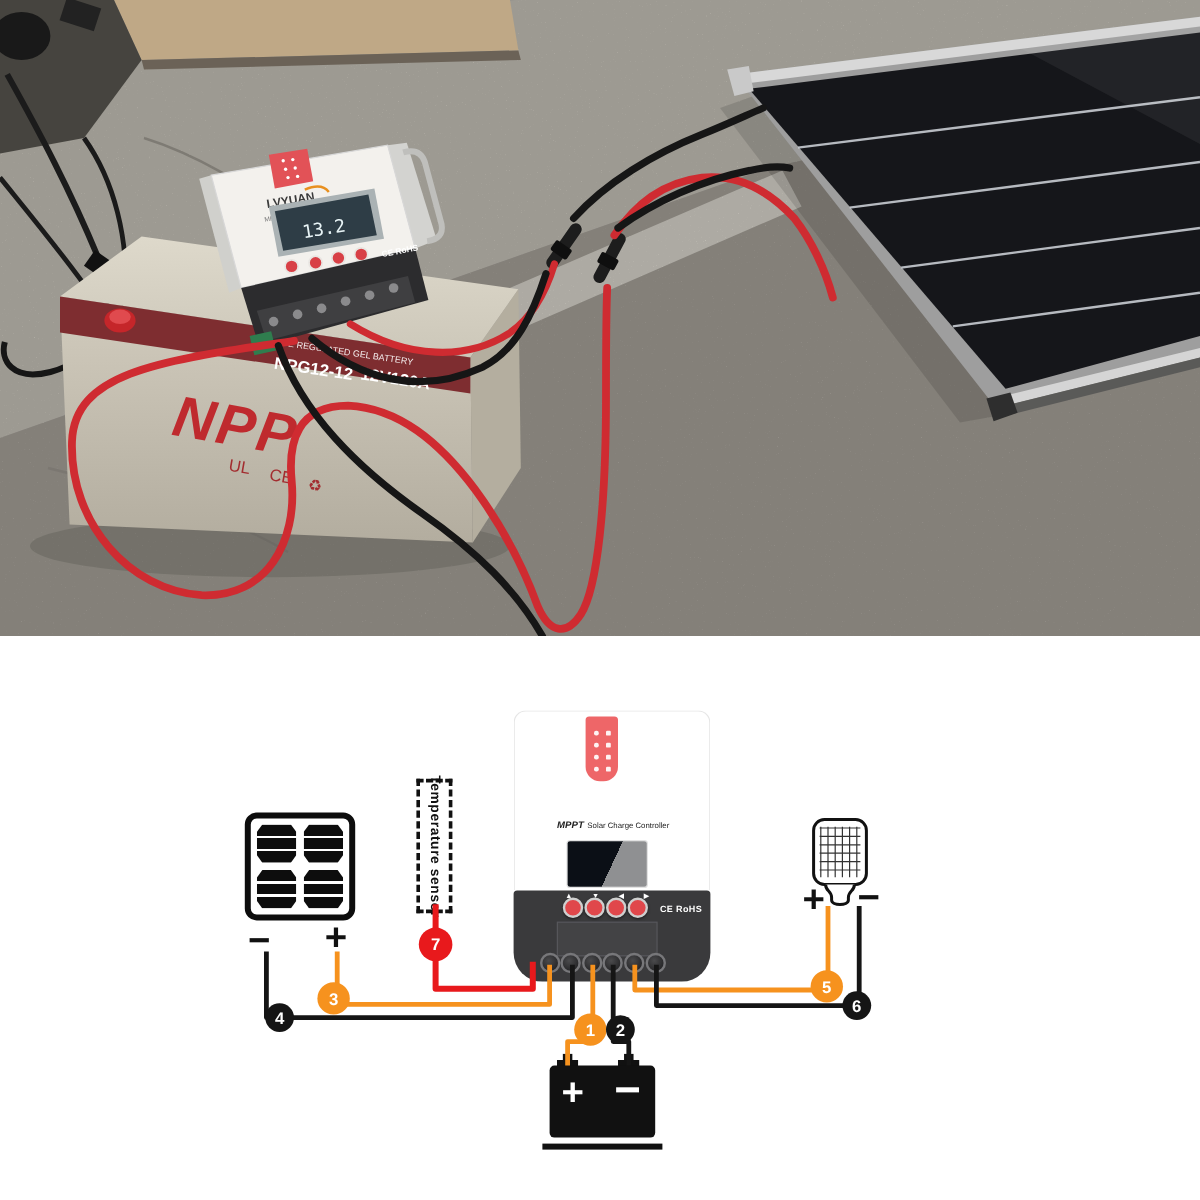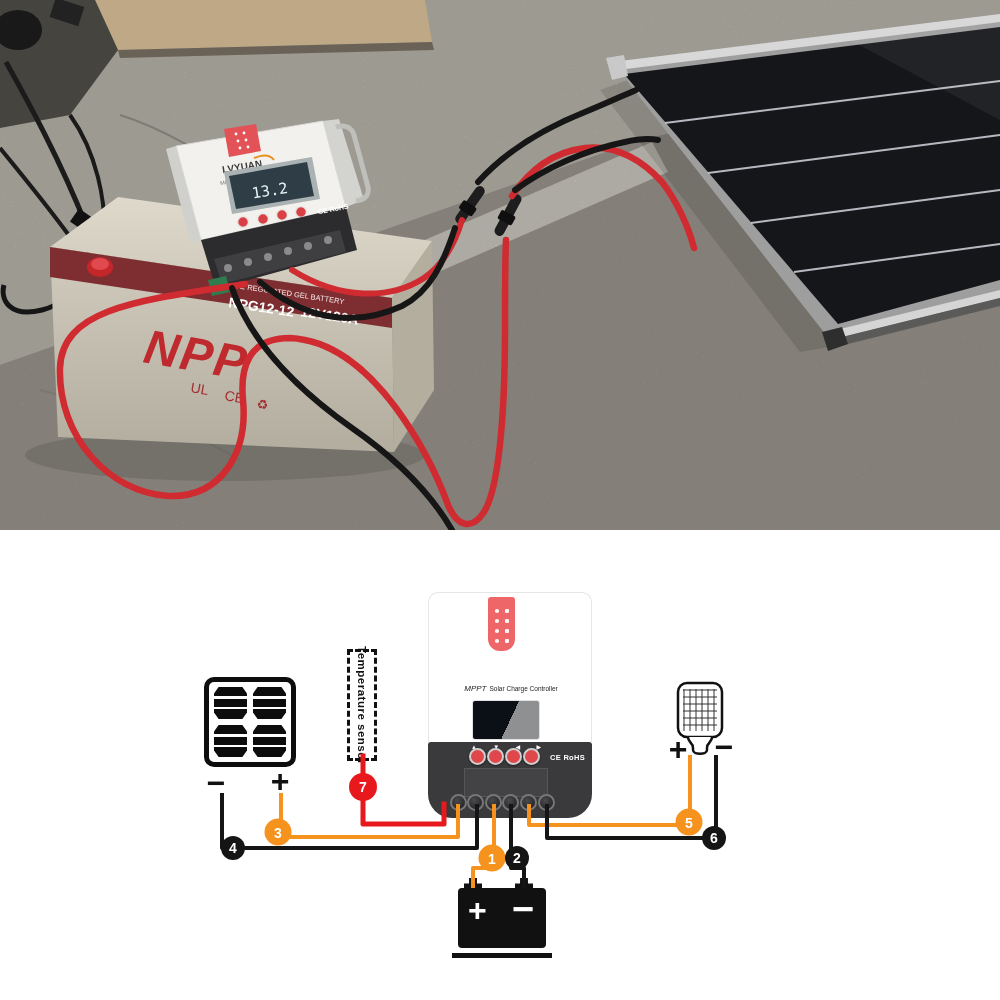--- a/index.html
+++ b/index.html
@@ -31,21 +31,21 @@
   .bat-base{left:452px;top:423px;width:100px;height:5px;background:#111;}
   
   .ctrl{left:428px;top:62px;width:164px;height:226px;}
   .ctrl-white{position:absolute;left:0;top:0;width:164px;height:150px;background:#fff;
               border:1px solid #e6e6e6;border-bottom:none;border-radius:10px 10px 0 0;box-sizing:border-box;}
   .badge{position:absolute;left:59px;top:4px;width:27px;height:54px;background:#ee6668;border-radius:3px 3px 12px 12px;}
   .led-row{position:absolute;left:7px;width:14px;height:4px;display:flex;justify-content:space-between;}
   .led-row i{width:3.5px;height:3.5px;border-radius:50%;background:#fff;opacity:.92;}
   .led-row i:last-child{border-radius:1px;width:4.5px;}
   .ctrl-title{position:absolute;left:0;top:84px;width:164px;text-align:center;color:#222;white-space:nowrap;}
-  .ctrl-title .mppt{font-size:8px;font-weight:normal;font-style:italic;text-align:center;}
+  .ctrl-title .mppt{font-size:8px;font-weight:bold;font-style:italic;text-align:center;}
   .ctrl-title .rest{font-size:6.5px;margin-left:3px;}
   .lcd{position:absolute;left:44px;top:108px;width:66px;height:38px;border-radius:2px;
        background:linear-gradient(115deg,#0b0f16 0 55%,#8f9092 55% 100%);box-shadow:0 0 0 1px #e2e2e2;}
   .ctrl-dark{position:absolute;left:0;top:150px;width:164px;height:76px;background:#3a3a3c;border-radius:3px 3px 24px 24px;}
   .arrows{position:absolute;left:43px;top:1px;width:70px;display:flex;justify-content:space-between;
           color:#fff;font-size:6px;line-height:8px;}
   .btn{position:absolute;top:6px;width:13px;height:13px;border-radius:50%;background:#e0474b;
        border:2px solid #cfcfcf;box-sizing:content-box;box-shadow:0 1px 2px rgba(0,0,0,.5);}
   .cemark{position:absolute;right:7px;top:11px;color:#fff;font-size:7.5px;font-weight:bold;letter-spacing:.3px;}
   .spec{position:absolute;left:36px;top:26px;width:82px;height:27px;background-color:#434345;border:1px solid #56565a;

